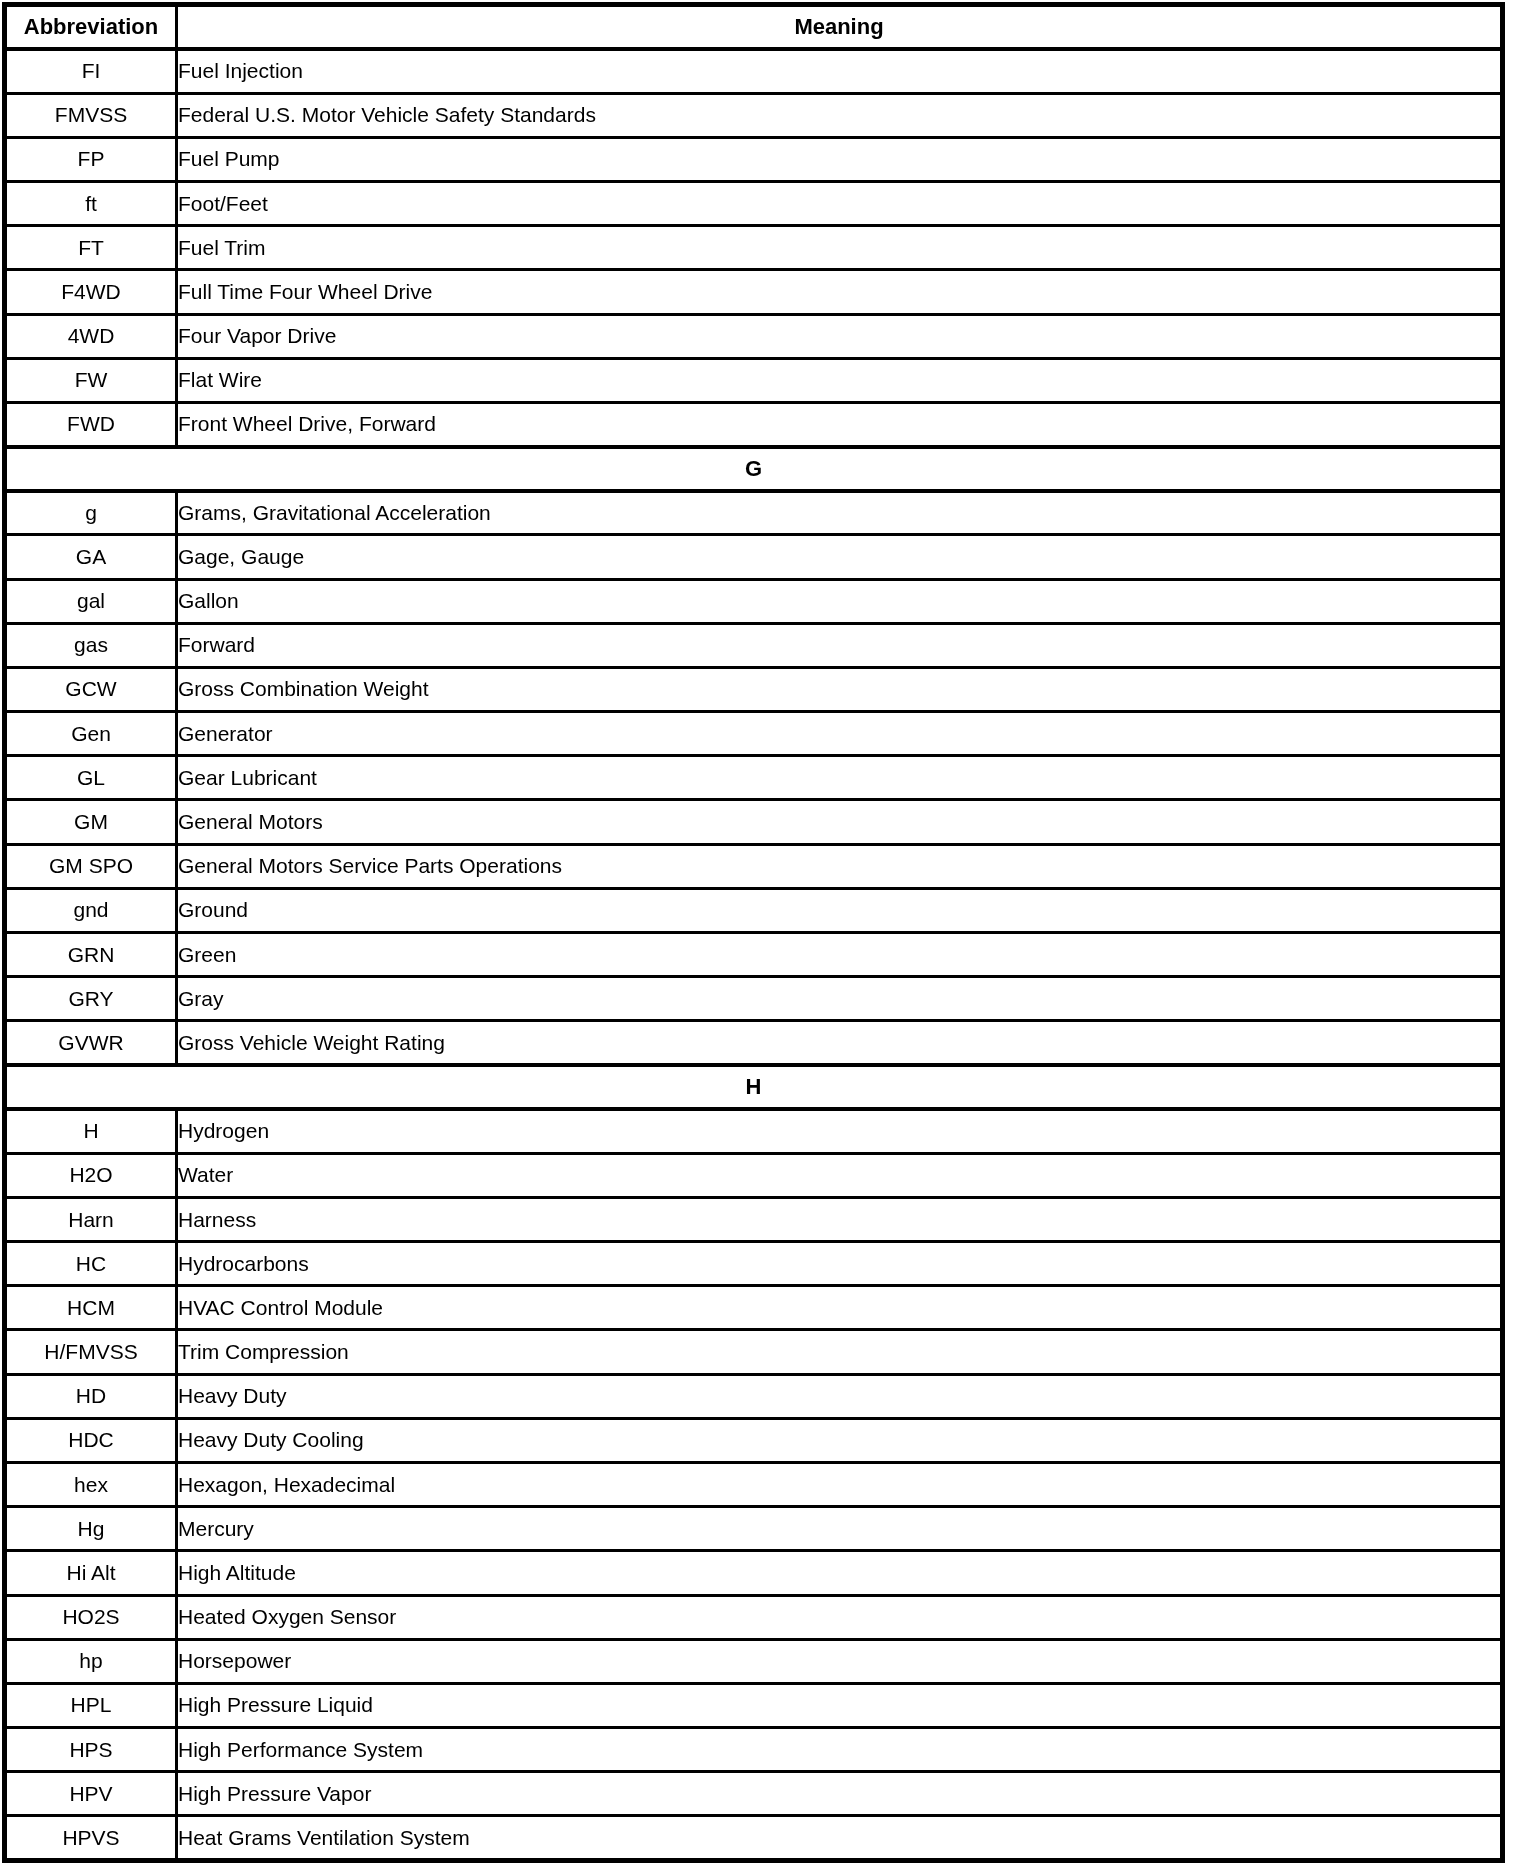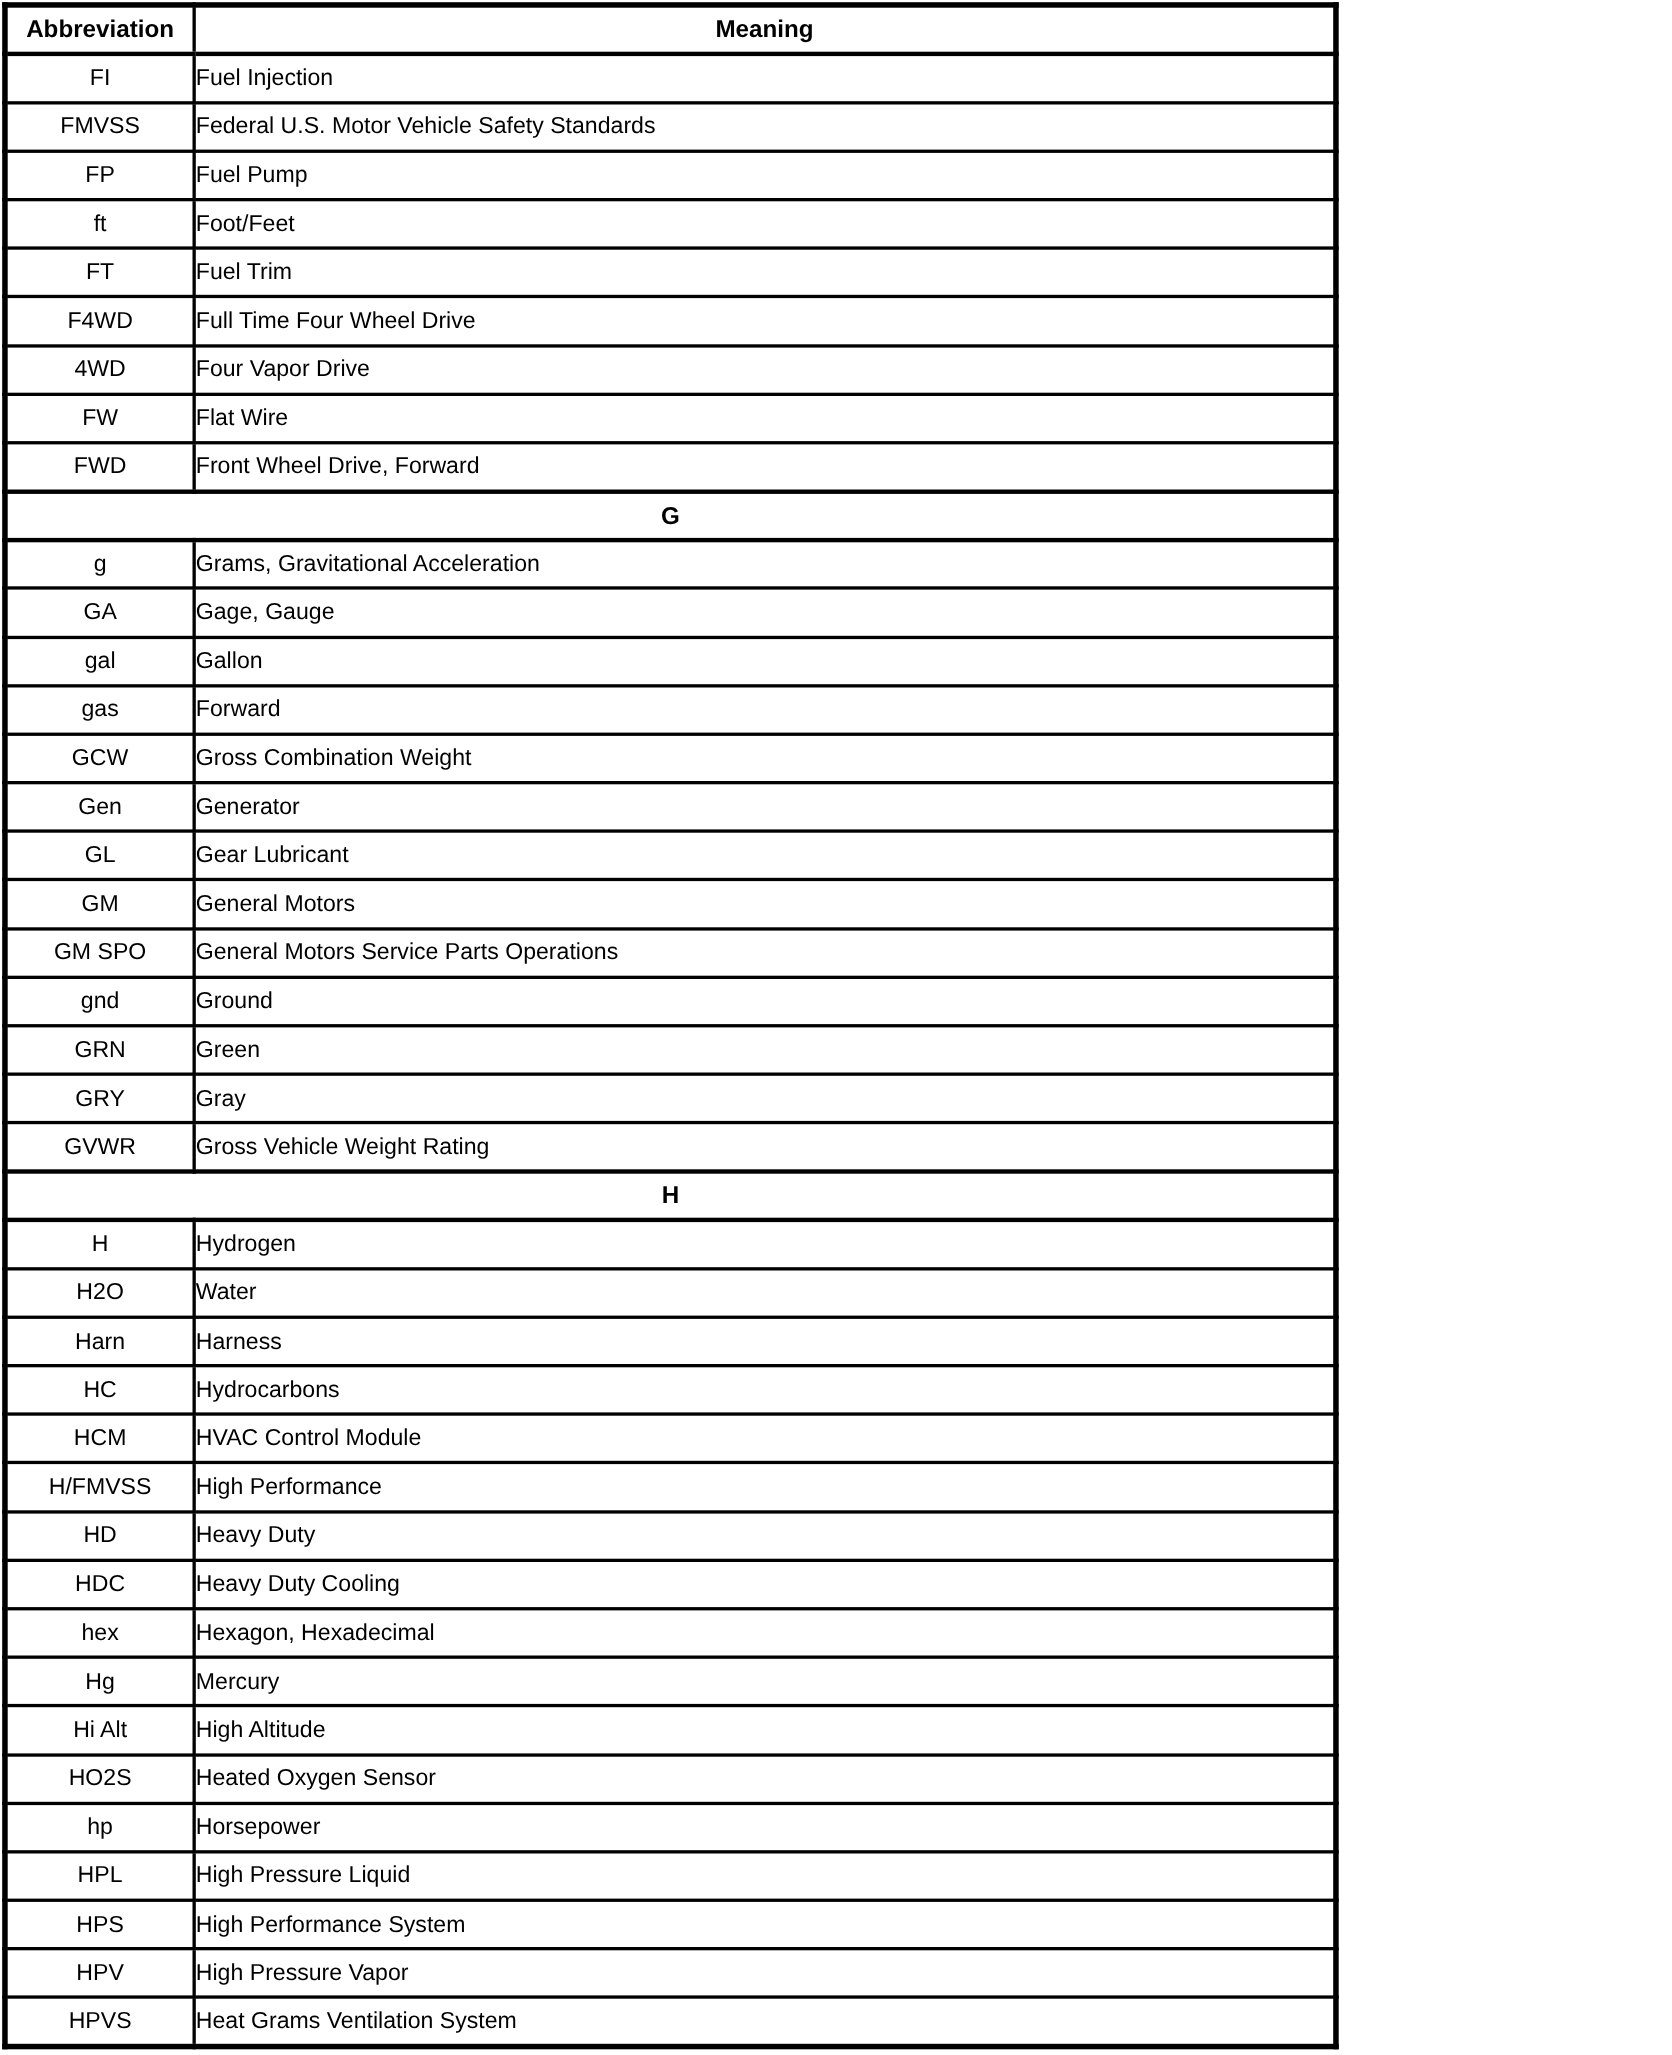--- a/index.html
+++ b/index.html
@@ -10,21 +10,21 @@
   body {
     width: 1520px;
     height: 1868px;
     font-family: "Liberation Sans", sans-serif;
     color: #000000;
     overflow: hidden;
   }
   table.abbr-table {
     border-collapse: collapse;
     table-layout: fixed;
-    width: 1215px;
+    width: 1503px;
     height: 1861px;
     margin: 2px 16px 0 2px;
     border: 5px solid #000000;
     background: #ffffff;
   }
   col.c-abbr { width: 172px; }
   th, td {
     border: 3px solid #000000;
     padding: 0;
     vertical-align: middle;
@@ -177,21 +177,21 @@
         <tr>
           <td class="abbr-cell">HC</td>
           <td class="meaning-cell">Hydrocarbons</td>
         </tr>
         <tr>
           <td class="abbr-cell">HCM</td>
           <td class="meaning-cell">HVAC Control Module</td>
         </tr>
         <tr>
           <td class="abbr-cell">H/FMVSS</td>
-          <td class="meaning-cell">High Performance</td>
+          <td class="meaning-cell">Trim Compression</td>
         </tr>
         <tr>
           <td class="abbr-cell">HD</td>
           <td class="meaning-cell">Heavy Duty</td>
         </tr>
         <tr>
           <td class="abbr-cell">HDC</td>
           <td class="meaning-cell">Heavy Duty Cooling</td>
         </tr>
         <tr>

